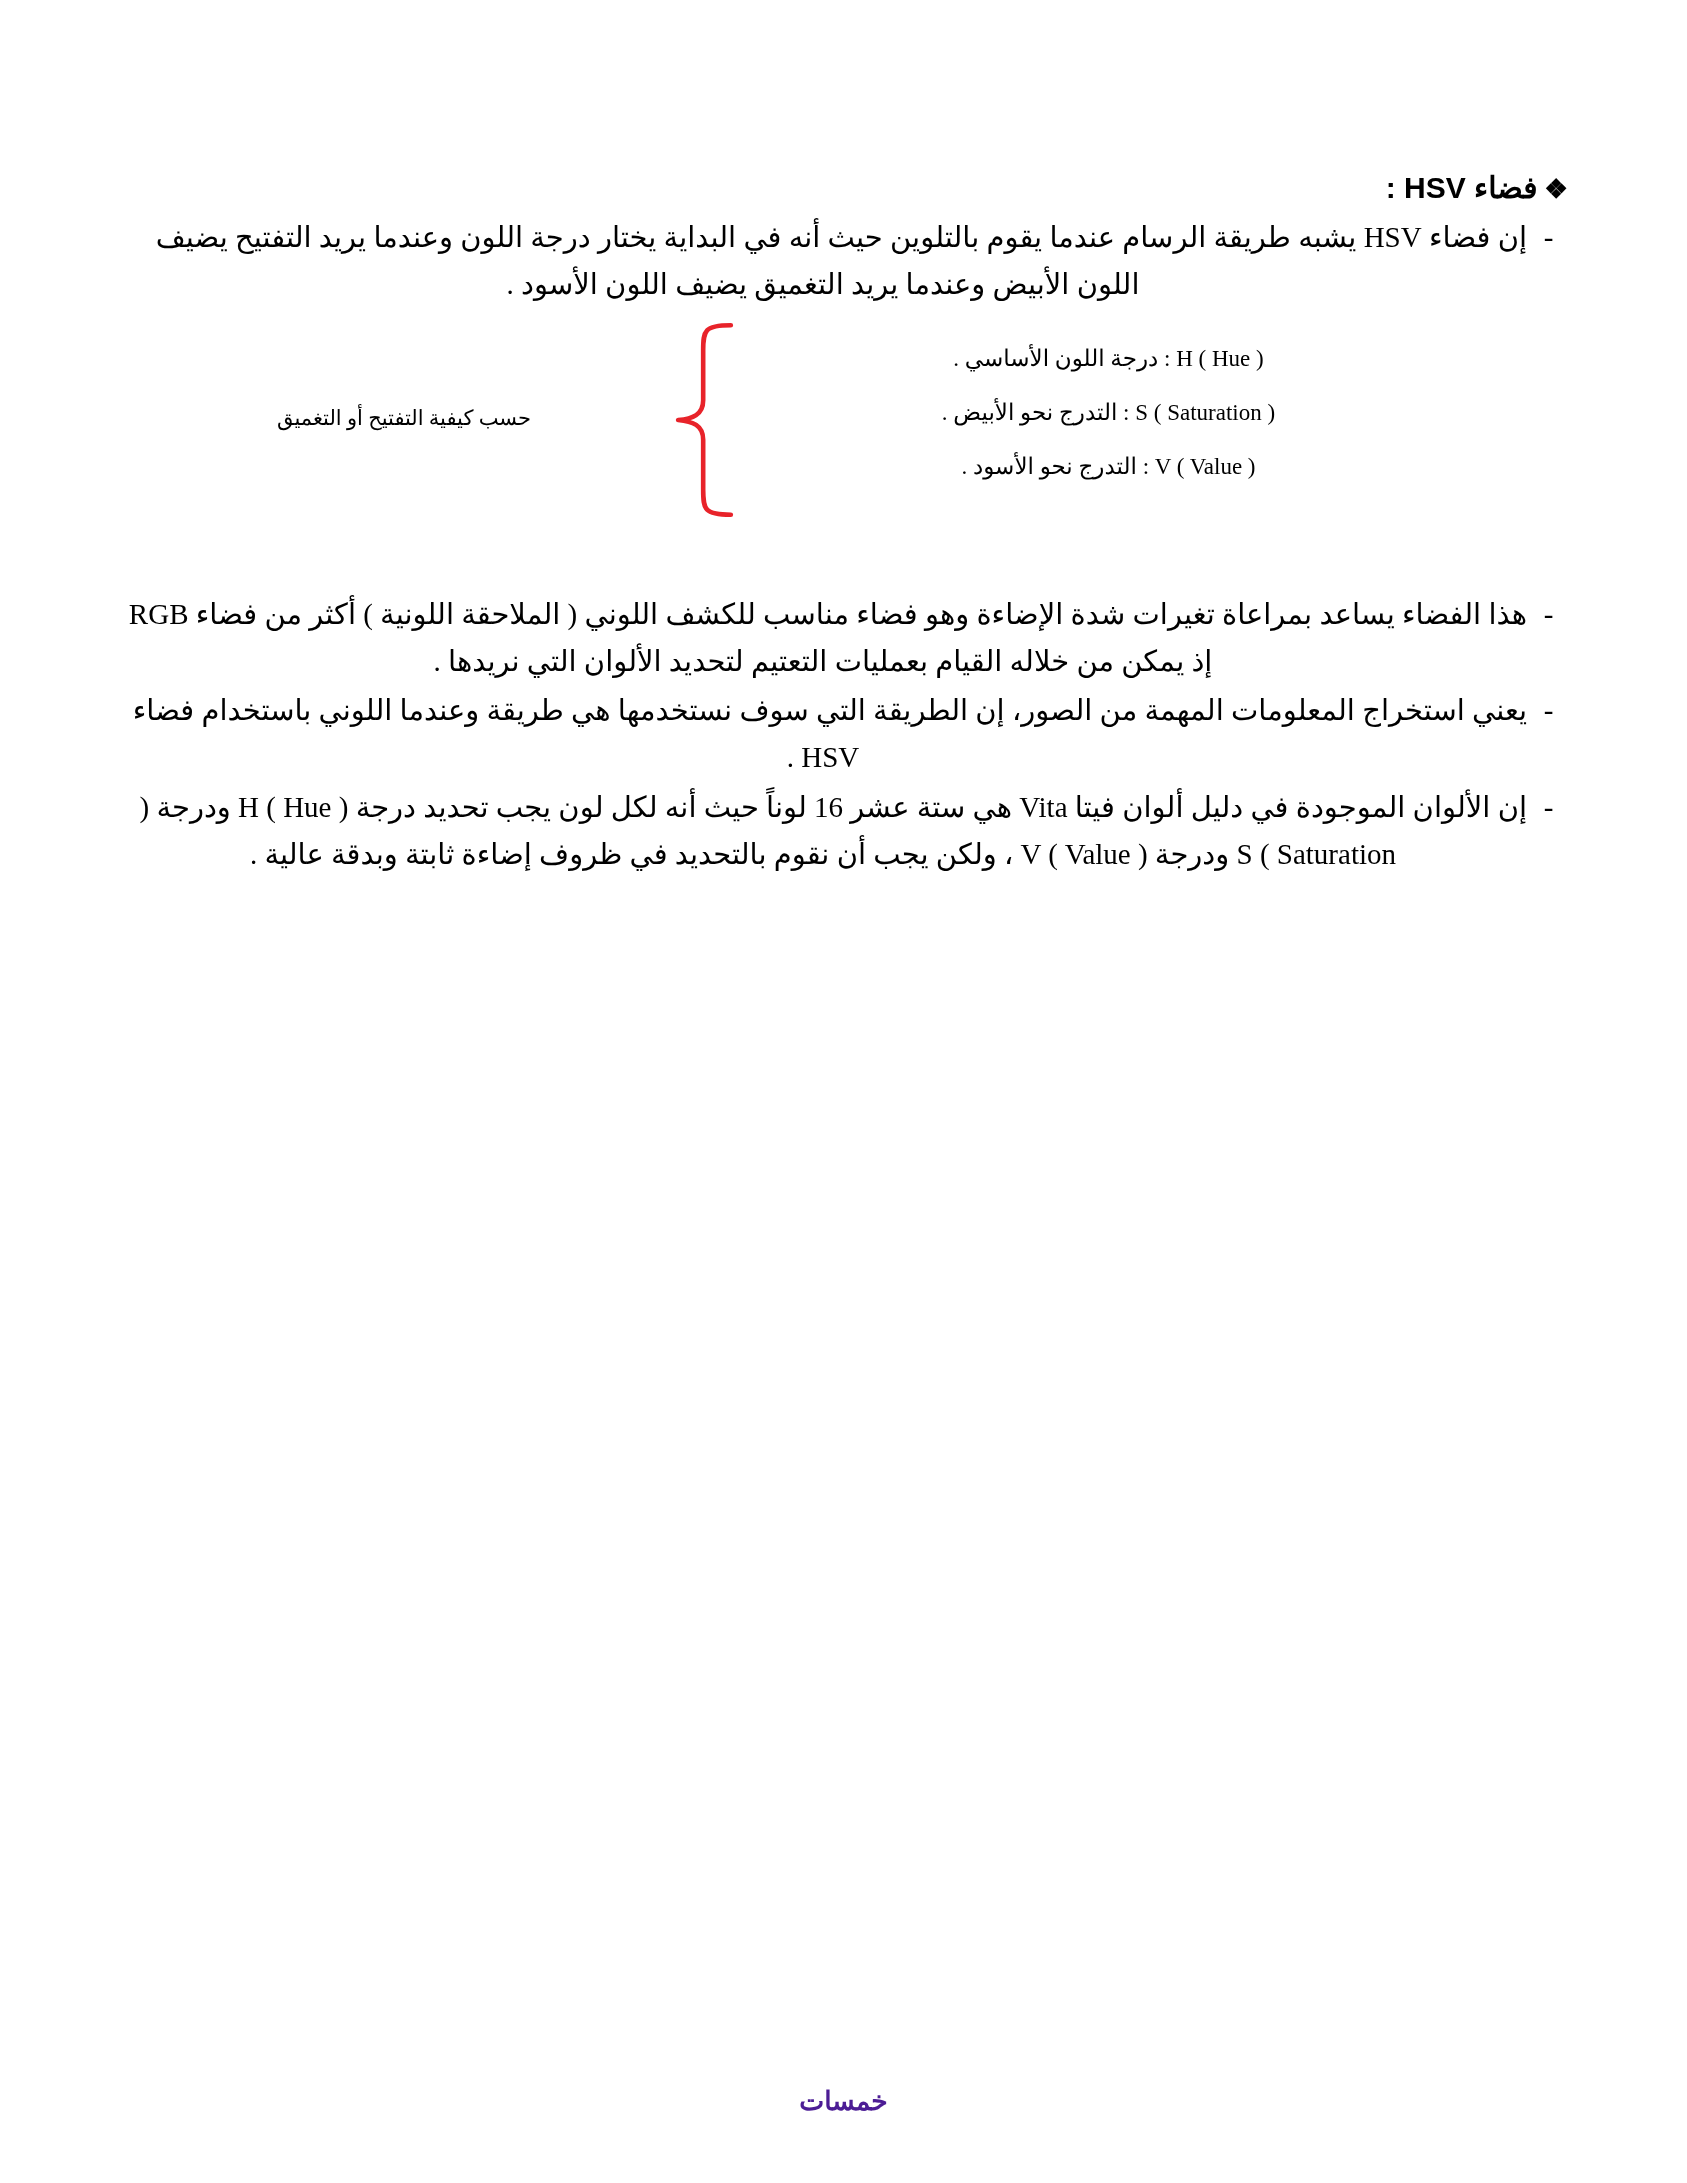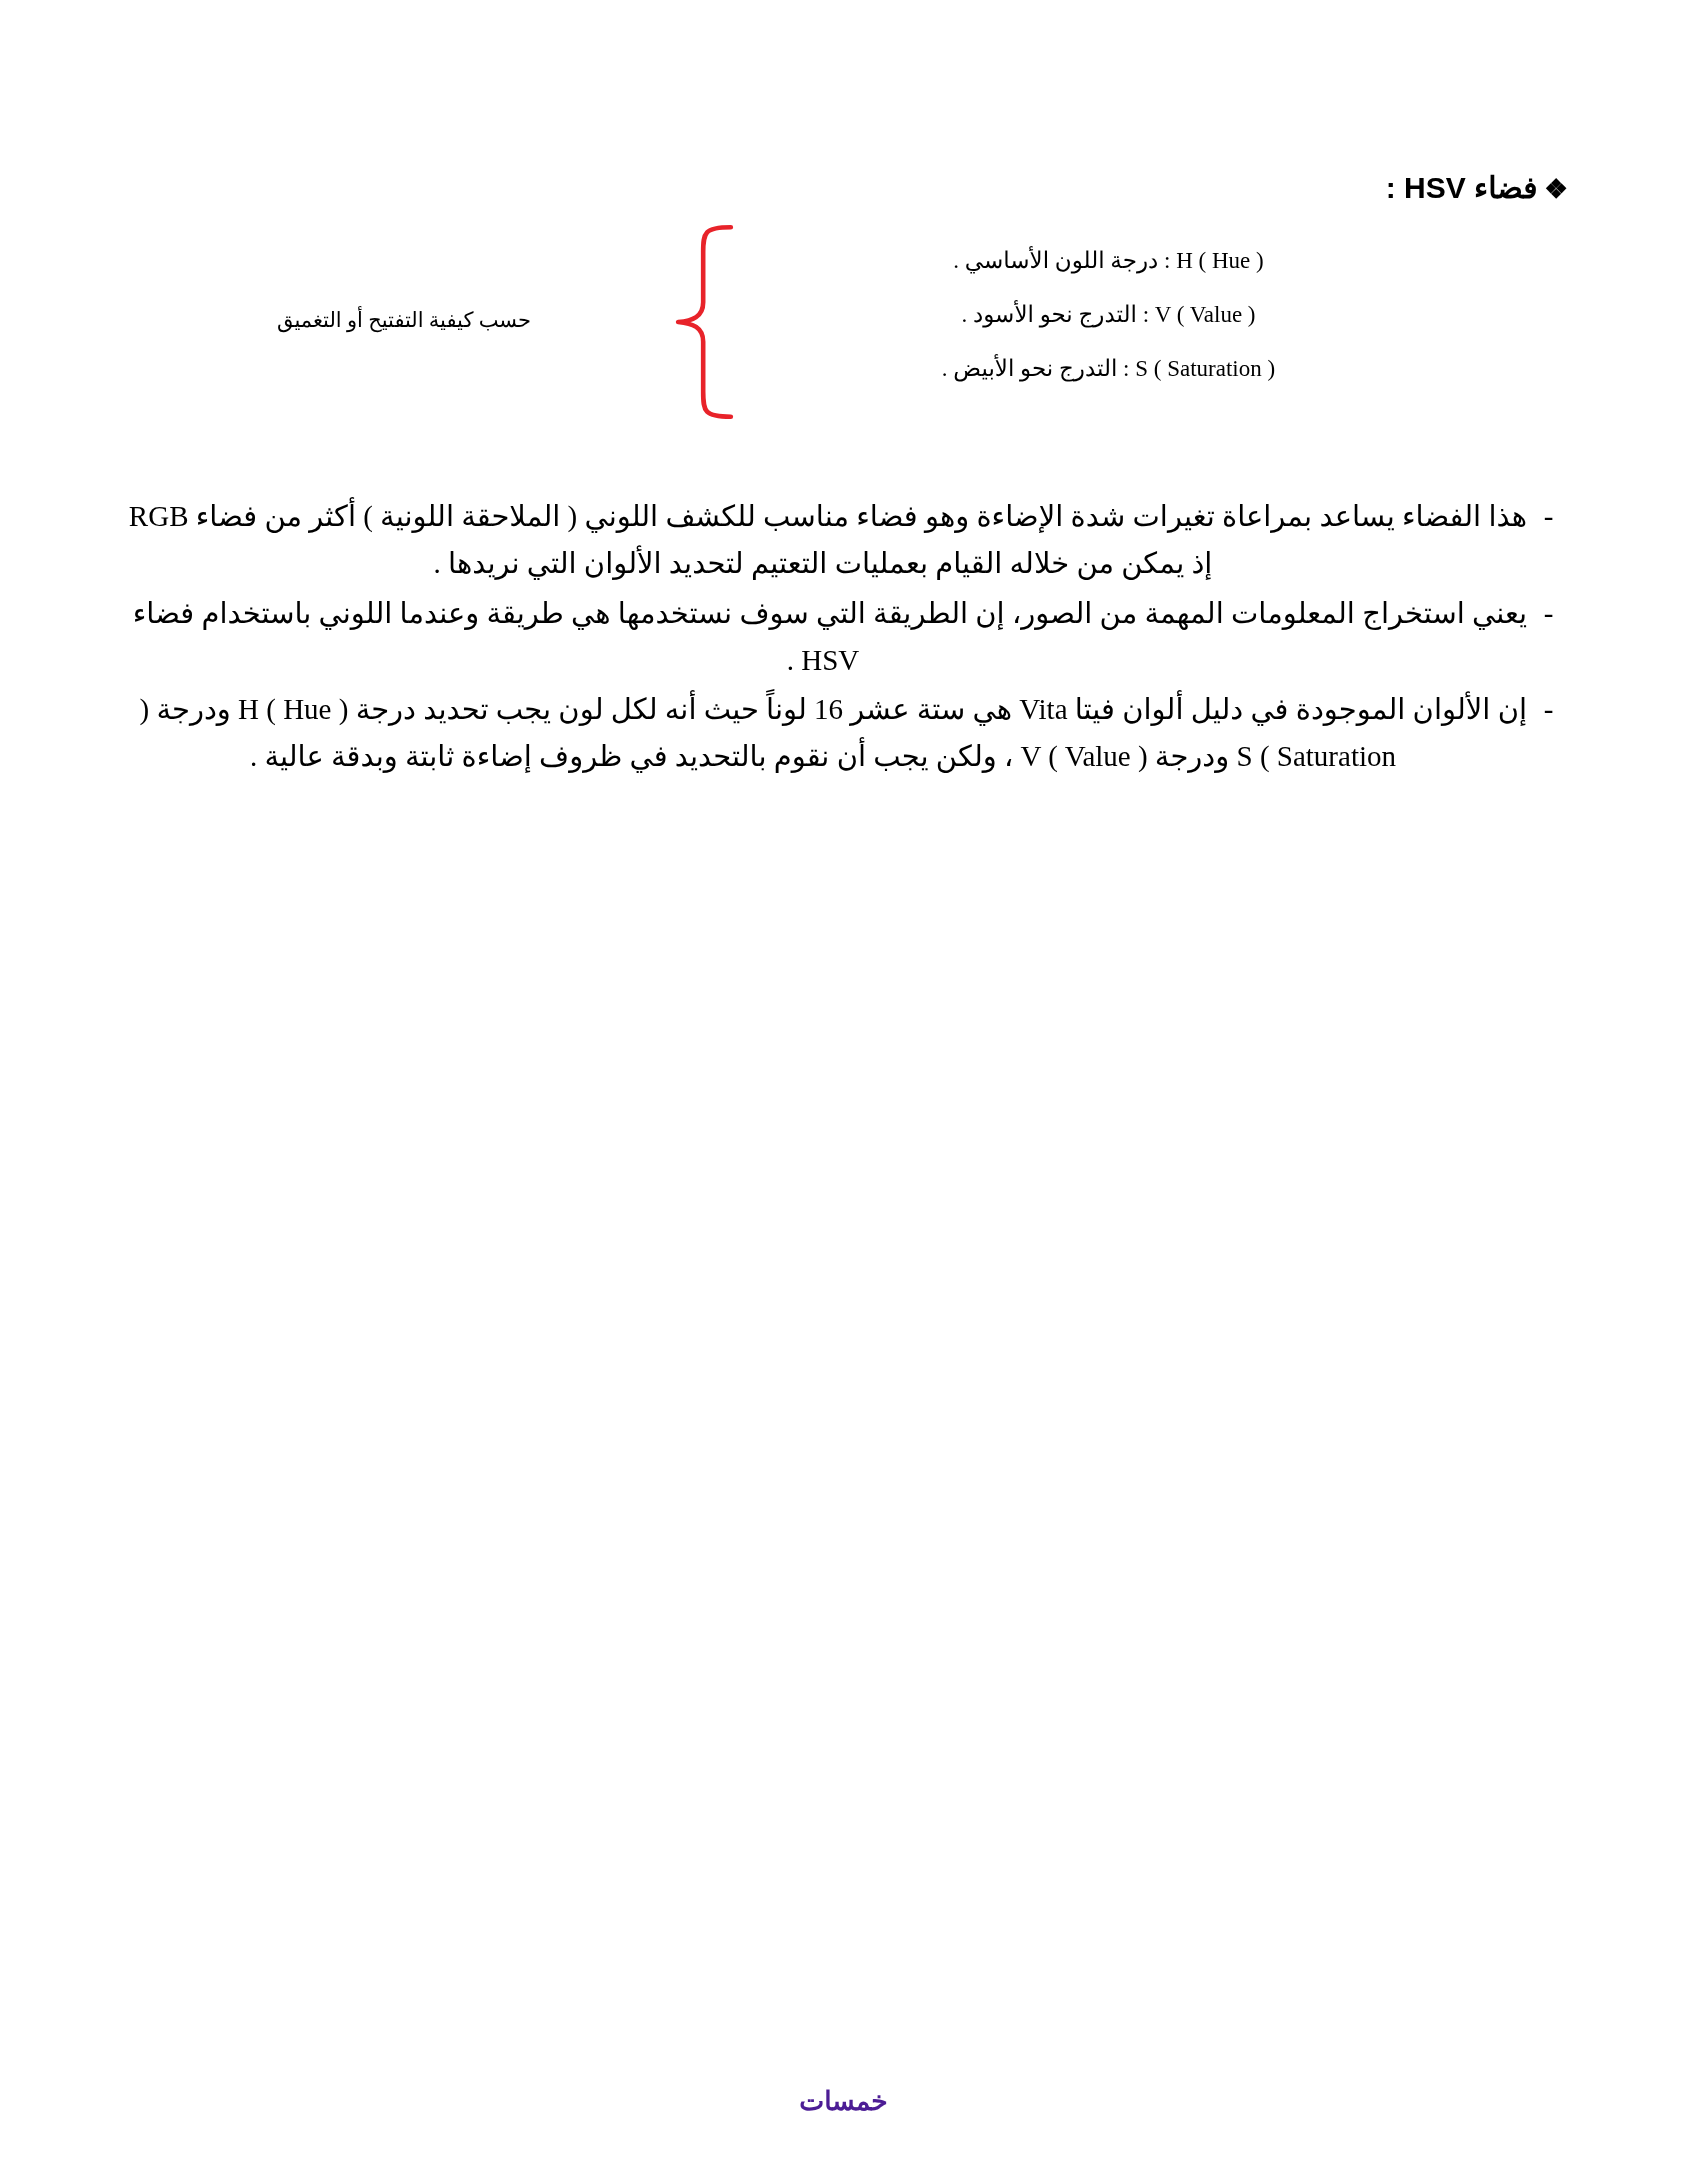--- a/index.html
+++ b/index.html
@@ -138,27 +138,28 @@
 <body>
 
 <div class="page">
   <div class="content">
 
     <div class="heading">
       <span class="dia">❖</span><span>فضاء HSV :</span>
     </div>
 
     <ul class="dash">
+      <li class="just">إن فضاء HSV يشبه طريقة الرسام عندما يقوم بالتلوين حيث أنه في البداية يختار درجة اللون وعندما يريد التفتيح يضيف اللون الأبيض وعندما يريد التغميق يضيف اللون الأسود .</li>
     </ul>
 
     <div class="hsv-block">
       <div class="hsv-lines">
         <div class="line">( H ( Hue : درجة اللون الأساسي .</div>
+        <div class="line">( S ( Saturation :  التدرج نحو الأبيض .</div>
         <div class="line">( V ( Value : التدرج نحو الأسود .</div>
-        <div class="line">( S ( Saturation :  التدرج نحو الأبيض .</div>
       </div>
 
       <div class="brace">
         <svg width="79" height="198" viewBox="0 0 120 300" fill="none" xmlns="http://www.w3.org/2000/svg">
           <path d="M100 6 C 60 6, 58 14, 58 44 L58 120 C58 142, 42 148, 20 150 C42 152, 58 158, 58 180 L58 256 C58 286, 60 294, 100 294" stroke="#e8232a" stroke-width="7" fill="none" stroke-linecap="round" stroke-linejoin="round"></path>
         </svg>
       </div>
 
       <div class="hsv-note">حسب كيفية التفتيح أو التغميق</div>
     </div>

